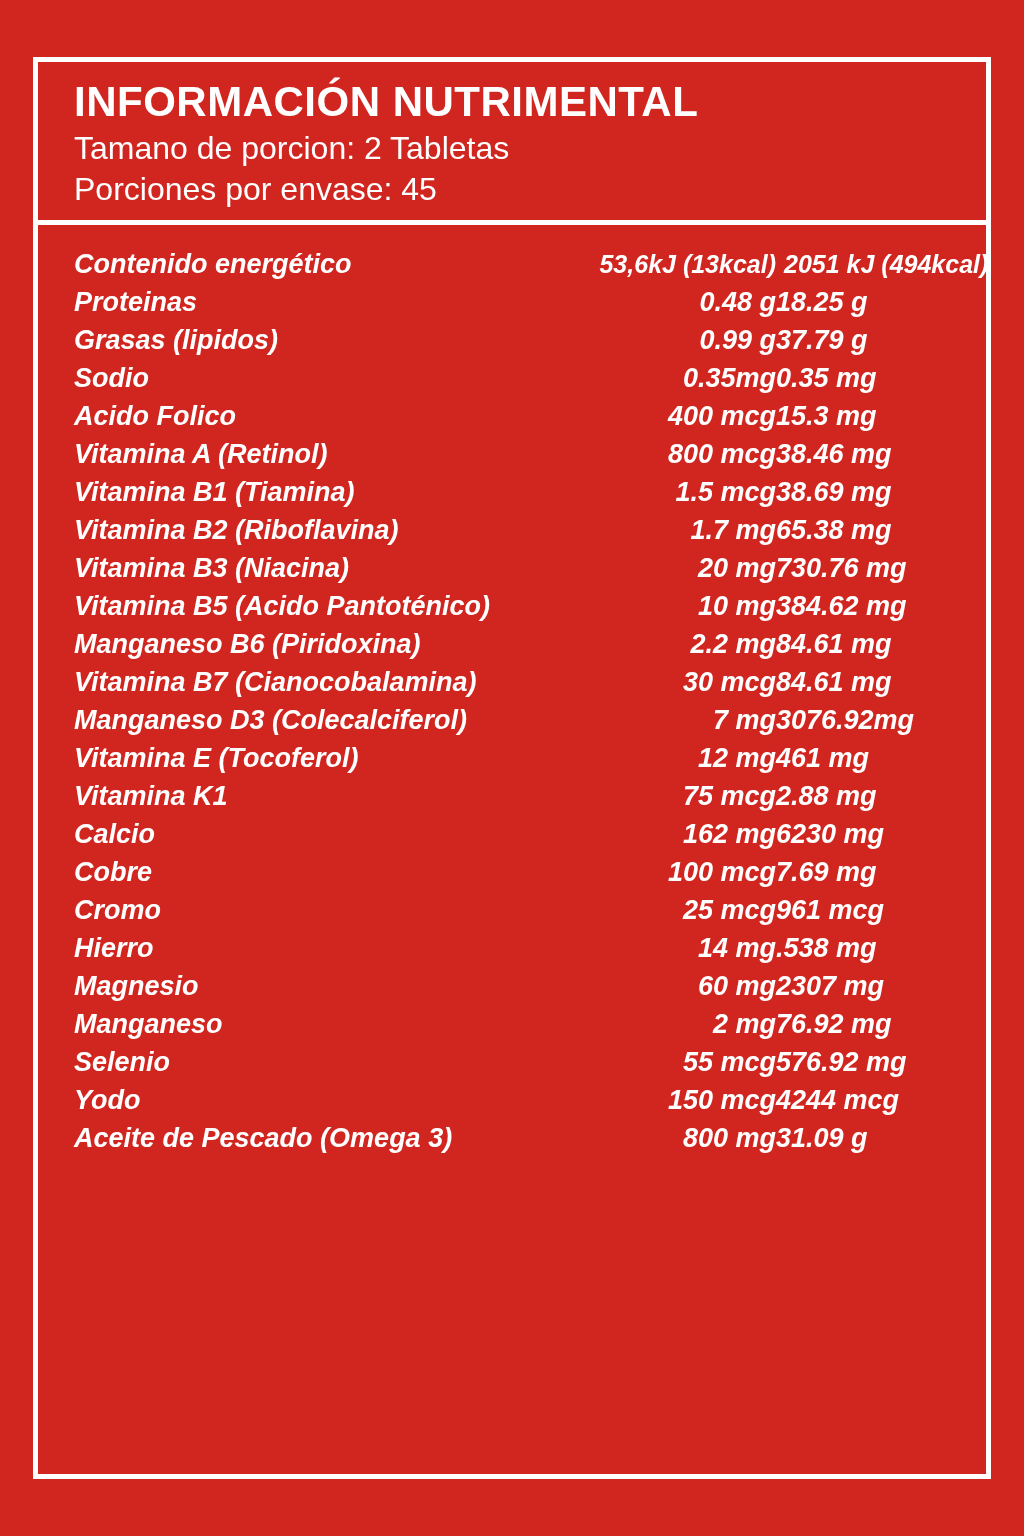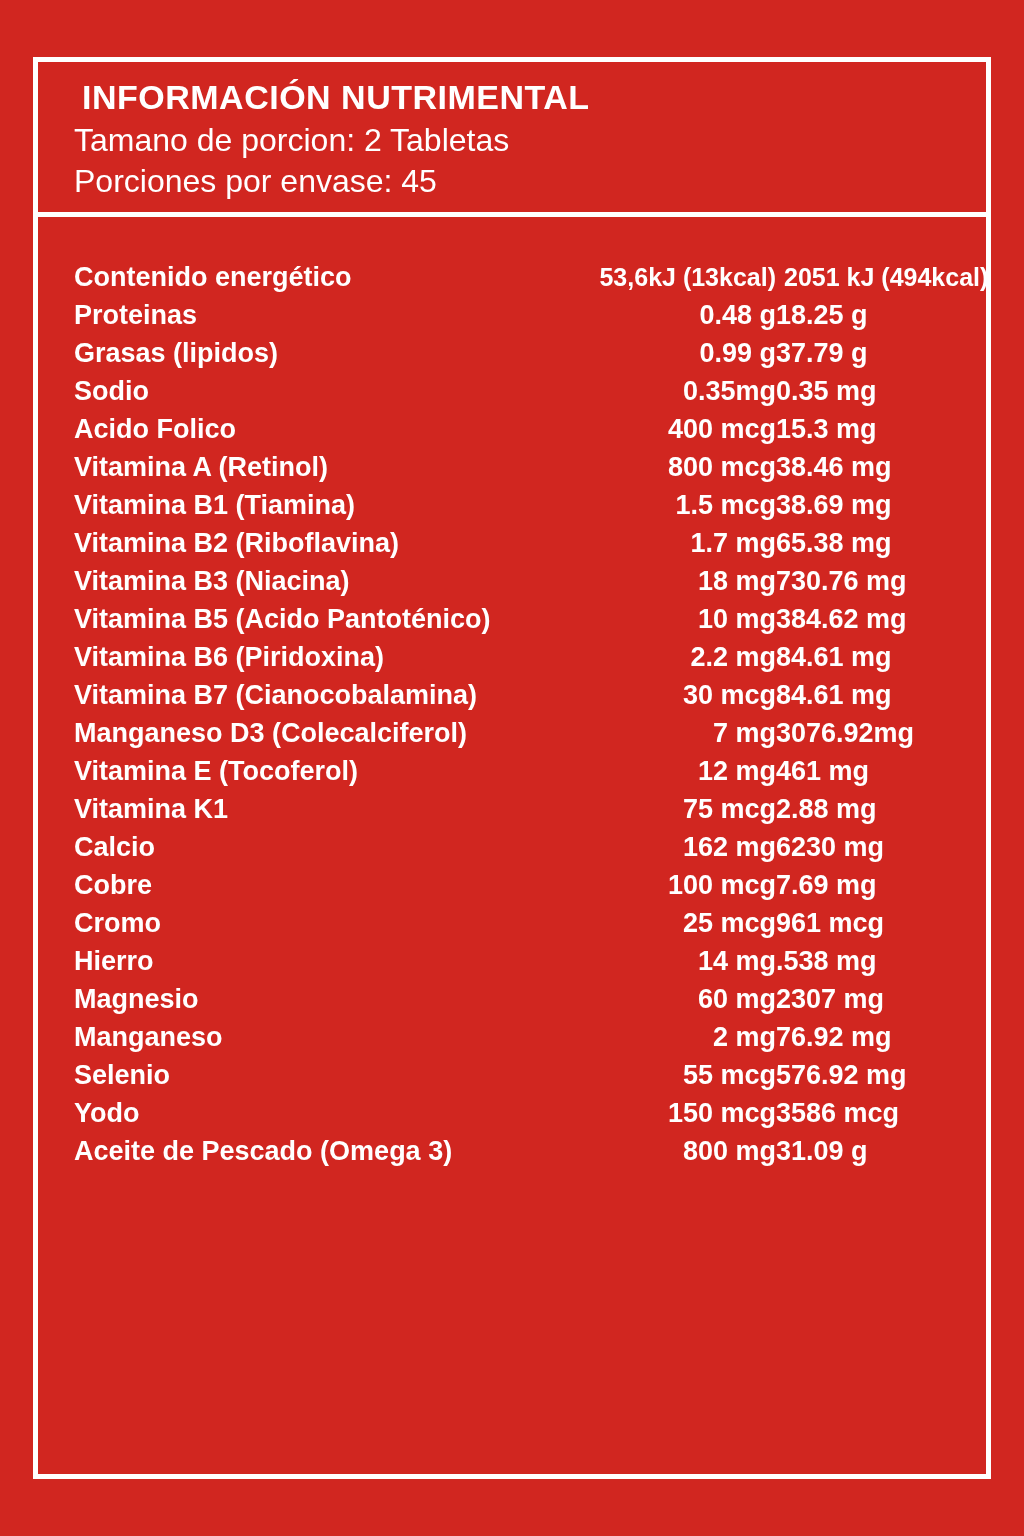--- a/index.html
+++ b/index.html
@@ -23,36 +23,37 @@
     border: 5px solid #ffffff;
     box-sizing: border-box;
     display: flex;
     flex-direction: column;
   }
   .header {
     padding: 18px 0 10px 36px;
     border-bottom: 5px solid #ffffff;
   }
   .title {
-    font-size: 34px;
+    font-size: 42px;
     font-weight: bold;
     letter-spacing: 0.5px;
     line-height: 1.05;
-    margin: 0 0 4px 8px;
+    margin: 0 0 4px 0;
     white-space: nowrap;
   }
   .serving-line {
     font-size: 32px;
     font-weight: normal;
     line-height: 1.28;
     white-space: nowrap;
   }
   .table-wrap {
     flex: 1;
-    padding: 42px 30px 0 36px;
+    padding: 20px 30px 0 36px;
+    font-style: italic;
   }
   table.nutri {
     width: 100%;
     border-collapse: collapse;
     table-layout: fixed;
   }
   table.nutri td {
     font-size: 27px;
     font-weight: bold;
     line-height: 1.0;
@@ -128,30 +129,30 @@
             <td class="col-a">1.5 mcg</td>
             <td class="col-b">38.69 mg</td>
           </tr>
           <tr>
             <td class="nutrient">Vitamina B2 (Riboflavina)</td>
             <td class="col-a">1.7 mg</td>
             <td class="col-b">65.38 mg</td>
           </tr>
           <tr>
             <td class="nutrient">Vitamina B3 (Niacina)</td>
-            <td class="col-a">18 mg</td>
+            <td class="col-a">20 mg</td>
             <td class="col-b">730.76 mg</td>
           </tr>
           <tr>
             <td class="nutrient">Vitamina B5 (Acido Pantoténico)</td>
             <td class="col-a">10 mg</td>
             <td class="col-b">384.62 mg</td>
           </tr>
           <tr>
-            <td class="nutrient">Vitamina B6 (Piridoxina)</td>
+            <td class="nutrient">Manganeso B6 (Piridoxina)</td>
             <td class="col-a">2.2 mg</td>
             <td class="col-b">84.61 mg</td>
           </tr>
           <tr>
             <td class="nutrient">Vitamina B7 (Cianocobalamina)</td>
             <td class="col-a">30 mcg</td>
             <td class="col-b">84.61 mg</td>
           </tr>
           <tr>
             <td class="nutrient">Manganeso D3 (Colecalciferol)</td>
@@ -199,21 +200,21 @@
             <td class="col-b">76.92 mg</td>
           </tr>
           <tr>
             <td class="nutrient">Selenio</td>
             <td class="col-a">55 mcg</td>
             <td class="col-b">576.92 mg</td>
           </tr>
           <tr>
             <td class="nutrient">Yodo</td>
             <td class="col-a">150 mcg</td>
-            <td class="col-b">3586 mcg</td>
+            <td class="col-b">4244 mcg</td>
           </tr>
           <tr>
             <td class="nutrient">Aceite de Pescado (Omega 3)</td>
             <td class="col-a">800 mg</td>
             <td class="col-b">31.09 g</td>
           </tr>
         </tbody>
     </table>
   </div>
 

